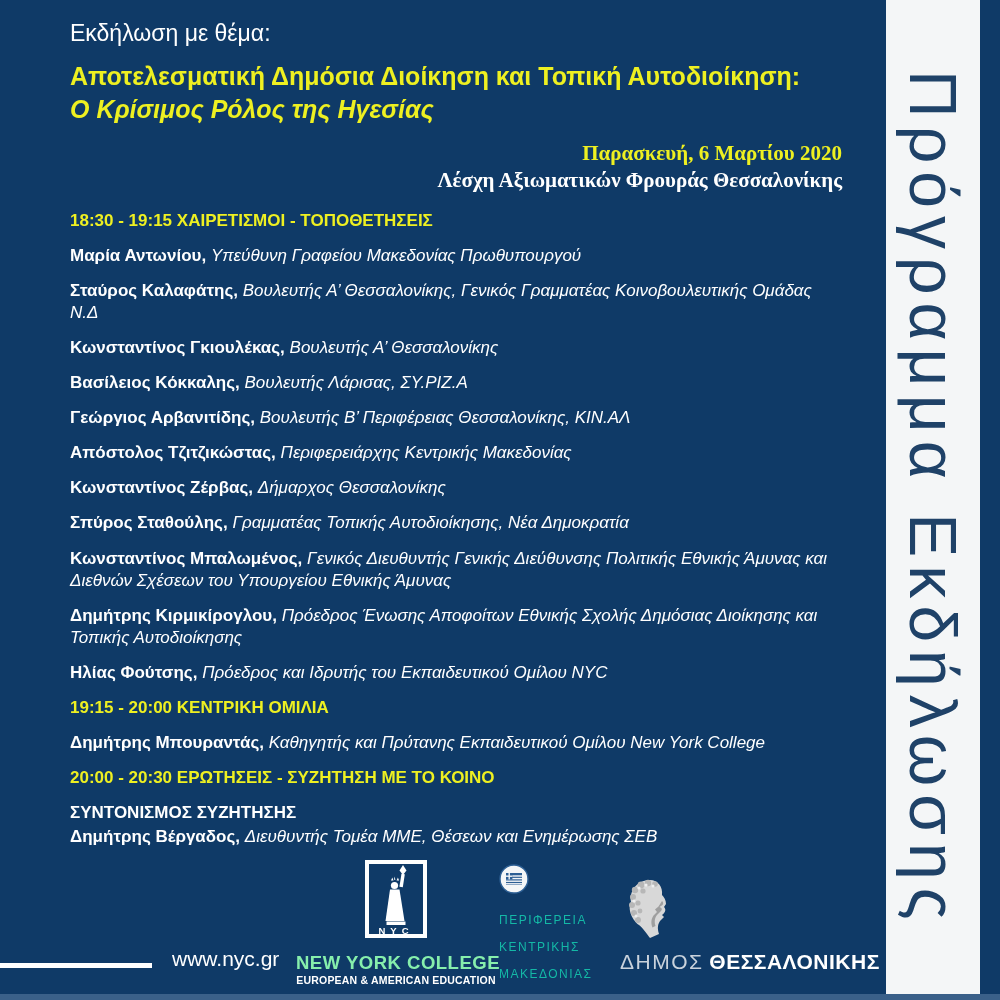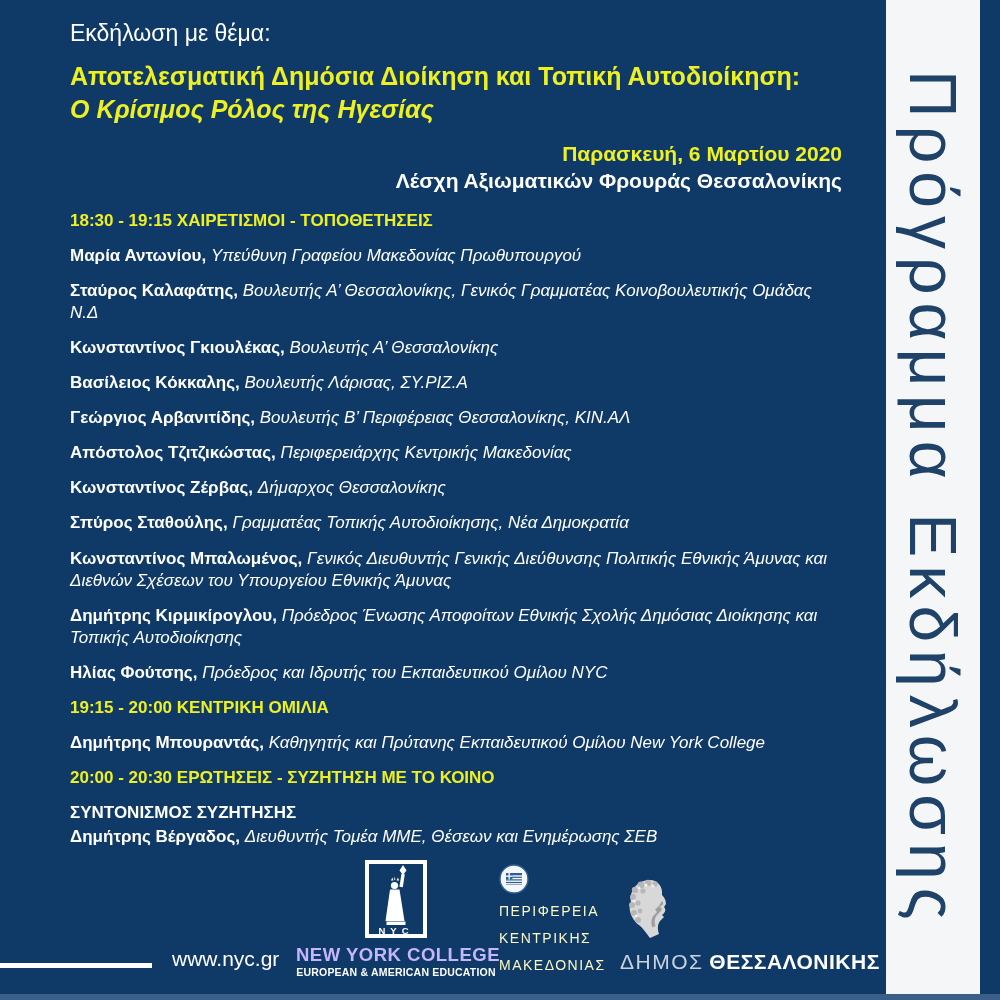--- a/index.html
+++ b/index.html
@@ -27,37 +27,37 @@
   }
   .bottom-strip{
     position:absolute;left:0;right:0;bottom:0;height:6px;
     background:#3a6089;z-index:6;
   }
   
   .content{position:absolute;left:70px;top:20px;width:772px;z-index:2;}
   .intro{font-size:23px;color:#fff;}
   .title{margin-top:13px;color:var(--yellow);font-weight:700;font-size:25px;line-height:1.3;}
   .title-line2{font-style:italic;}
-  .meta{margin-top:15px;text-align:right;font-weight:700;font-size:21px;line-height:1.3;}
+  .meta{margin-top:15px;text-align:right;font-weight:700;font-size:21px;line-height:1.3;font-family:Liberation Serif, serif;}
   .meta-date{color:var(--yellow);}
   .meta-venue{color:#fff;}
   .program{margin-top:15px;}
   .row{font-size:17px;line-height:1.3;margin-bottom:13px;color:#fff;}
   .slot{color:var(--yellow);font-weight:700;}
   .speaker .name{font-weight:700;text-align:right;}
   .speaker .role{font-style:italic;}
   .moderation{color:#fff;font-weight:700;margin-bottom:2px;}
   
   .footer-line{position:absolute;left:0;top:963px;width:152px;height:5px;background:#fff;z-index:3;}
   .website{position:absolute;left:172px;top:947px;color:#fff;font-weight:400;font-size:21px;z-index:3;}
   .nyc{position:absolute;left:296px;top:860px;width:200px;text-align:center;z-index:3;}
-  .nyc-name{margin-top:2px;font-size:18.5px;font-weight:800;color:#c4b5fd;letter-spacing:.5px;white-space:nowrap;}
+  .nyc-name{margin-top:10px;font-size:18.5px;font-weight:800;color:#86efac;letter-spacing:.5px;white-space:nowrap;}
   .nyc-tag{font-size:10.5px;font-weight:700;color:#fff;letter-spacing:.2px;white-space:nowrap;}
   .region{position:absolute;left:499px;top:864px;z-index:3;}
-  .region-lines{font-size:14px;color:#fef9c3;letter-spacing:1.5px;line-height:27px;}
+  .region-lines{margin-top:9px;font-size:12px;color:#14b8a6;letter-spacing:1.5px;line-height:27px;}
   .muni{position:absolute;left:620px;top:876px;width:262px;text-align:left;z-index:3;}
   .muni-text{margin-top:2px;font-size:21px;white-space:nowrap;}
   .muni-prefix{color:#c9d2dc;font-weight:400;letter-spacing:1.5px;}
   .muni-name{color:#fff;font-weight:800;letter-spacing:.5px;}
 </style>
 </head>
 <body>
 
 <div class="poster">
 

